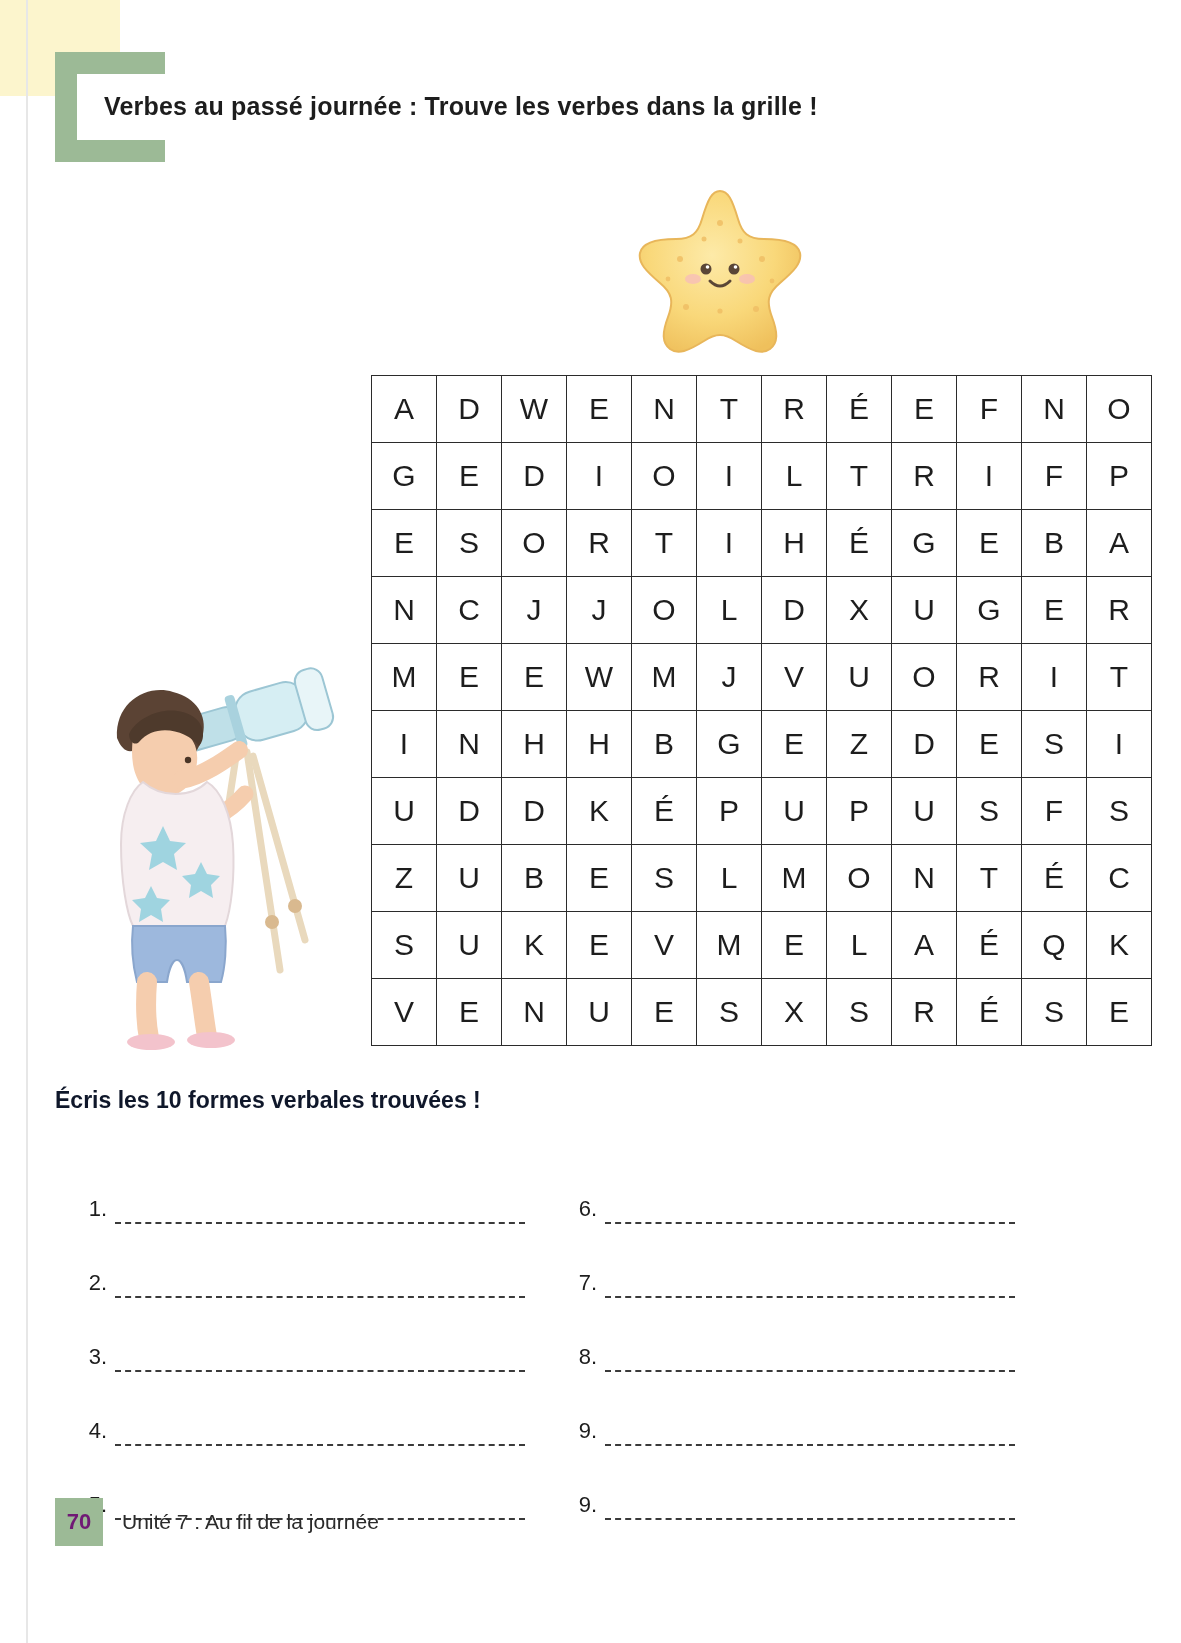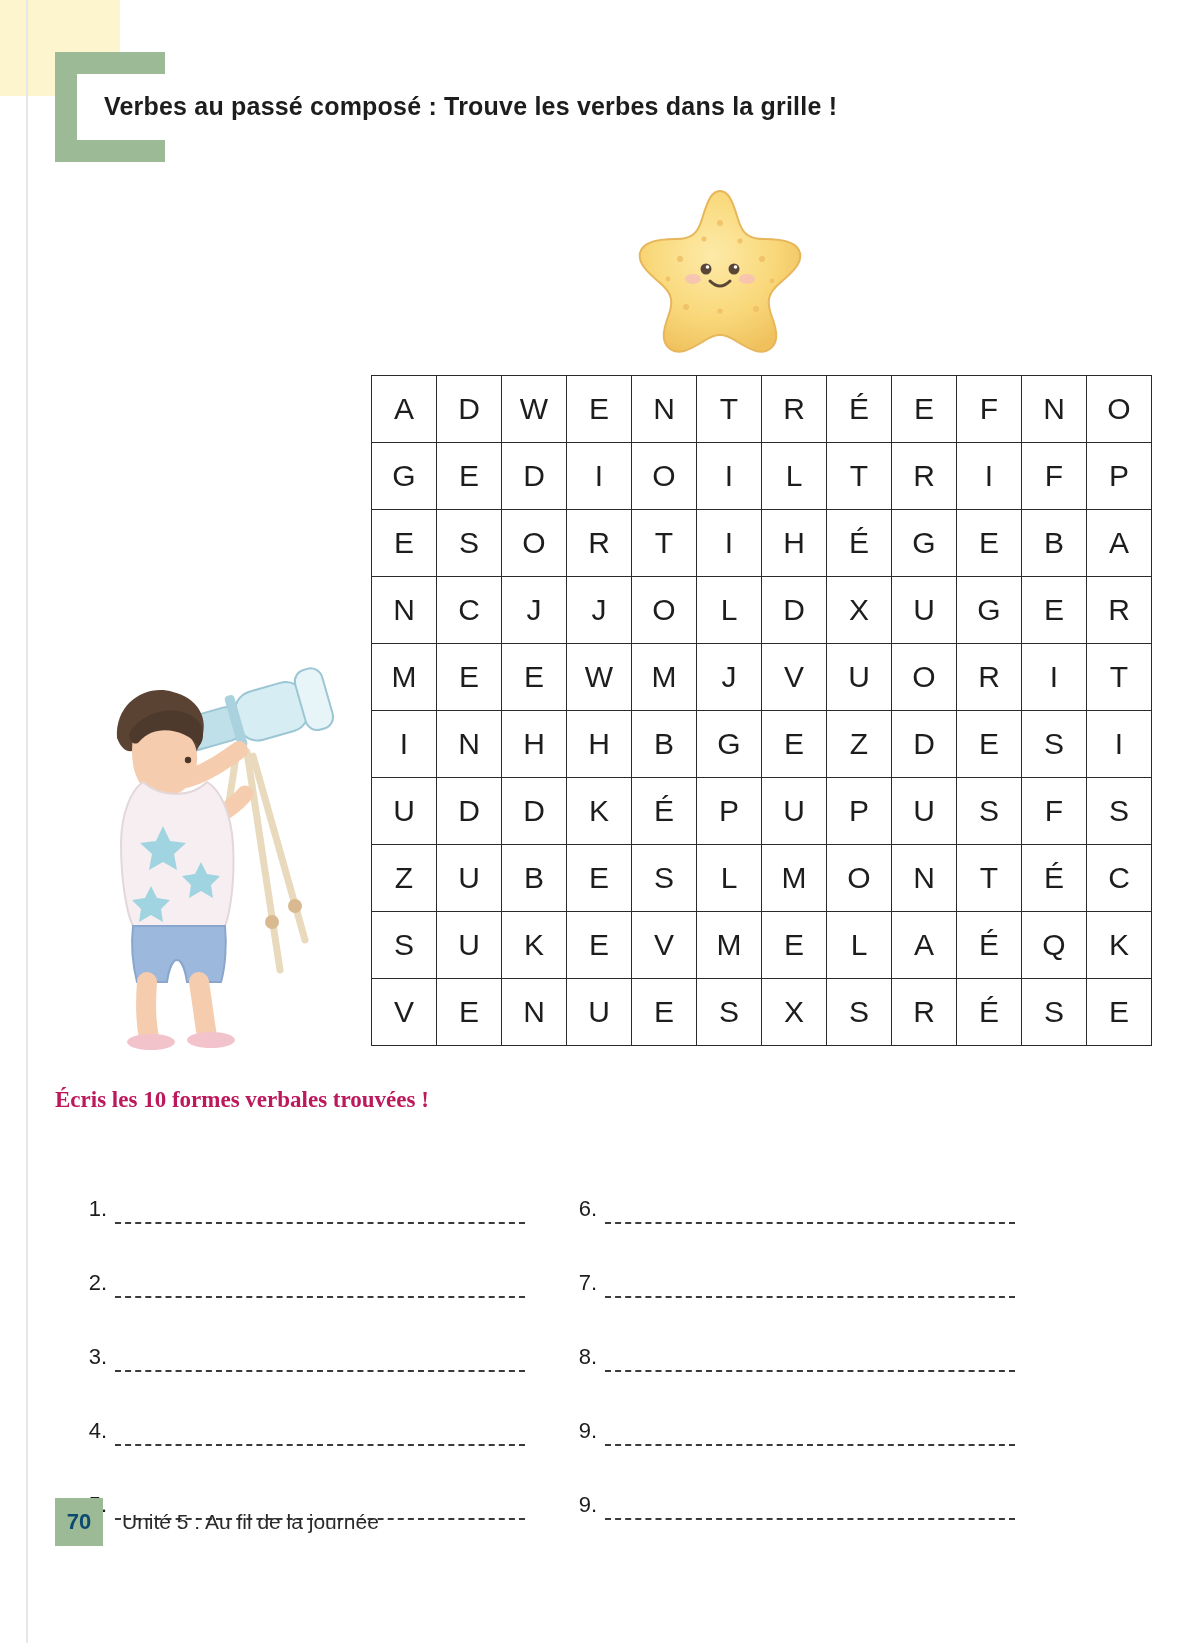--- a/index.html
+++ b/index.html
@@ -99,22 +99,21 @@
     font-family: "Liberation Sans", sans-serif;
   }
 
   
   .instruction {
     position: absolute;
     left: 55px;
     top: 1087px;
     font-size: 23px;
     font-weight: bold;
-    color: #be185d;
-    font-family: Liberation Serif, serif;
+    color: #0f172a;
   }
 
   
   .answers {
     position: absolute;
     left: 55px;
     top: 1150px;
     width: 1000px;
   }
   .answer-col {
@@ -143,21 +142,21 @@
   }
 
   
   .footer-badge {
     position: absolute;
     left: 55px;
     top: 1498px;
     width: 48px;
     height: 48px;
     background: #9cba96;
-    color: #0c4a6e;
+    color: #701a75;
     font-size: 22px;
     font-weight: bold;
     display: flex;
     align-items: center;
     justify-content: center;
   }
   .footer-text {
     position: absolute;
     left: 122px;
     top: 1510px;
@@ -165,21 +164,21 @@
     color: #2b2b2b;
   }
 </style>
 </head>
 <body>
 
 <div class="corner-yellow"></div>
 <div class="corner-green"></div>
 <div class="left-rule"></div>
 
-<div class="title">Verbes au passé composé : Trouve les verbes dans la grille !</div>
+<div class="title">Verbes au passé journée : Trouve les verbes dans la grille !</div>
 
 <div class="starfish">
   <svg width="200" height="175" viewBox="0 0 200 175">
     <defs>
       <radialGradient id="starGrad" cx="45%" cy="40%" r="65%">
         <stop offset="0%" stop-color="#fdeaa8"></stop>
         <stop offset="60%" stop-color="#f9d87a"></stop>
         <stop offset="100%" stop-color="#efc05c"></stop>
       </radialGradient>
     </defs>
@@ -451,13 +450,13 @@
         <div class="answer-line"></div>
       </div>
       <div class="answer-row">
         <div class="answer-num">9.</div>
         <div class="answer-line"></div>
       </div>
     </div>
 </div>
 
 <div class="footer-badge">70</div>
-<div class="footer-text">Unité 5 : Au fil de la journée</div>
+<div class="footer-text">Unité 7 : Au fil de la journée</div>
 
 </body></html>

